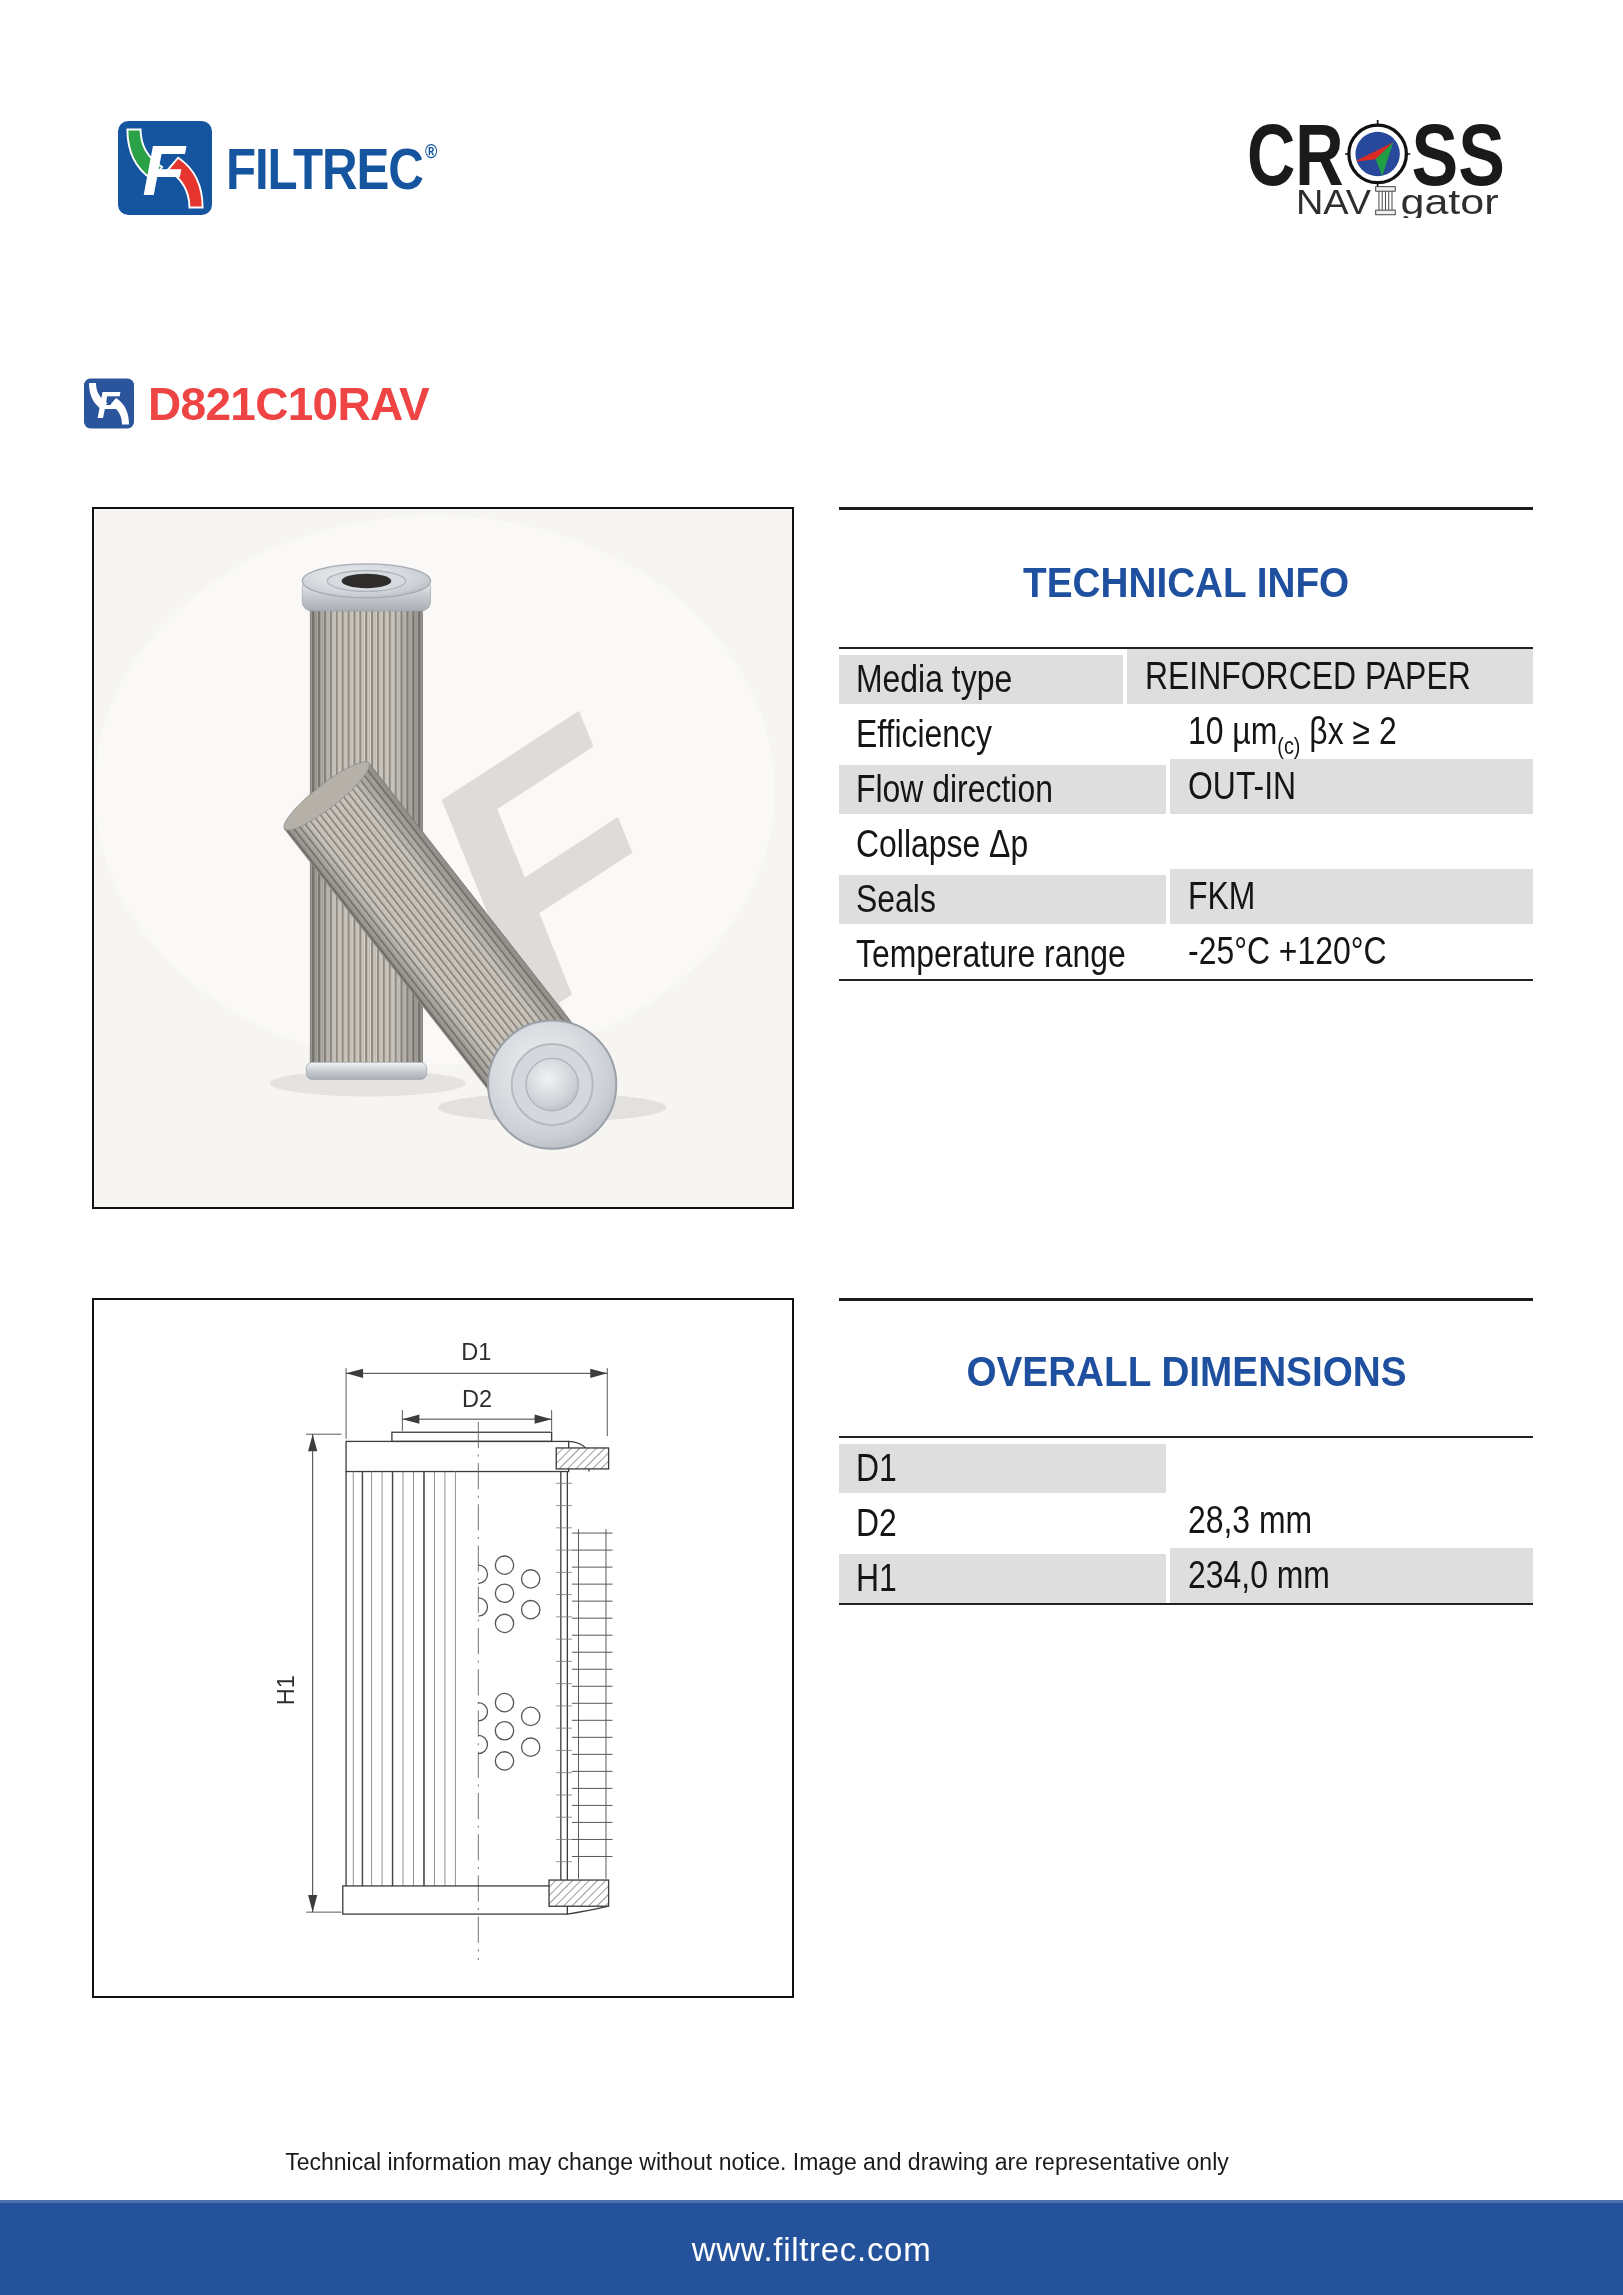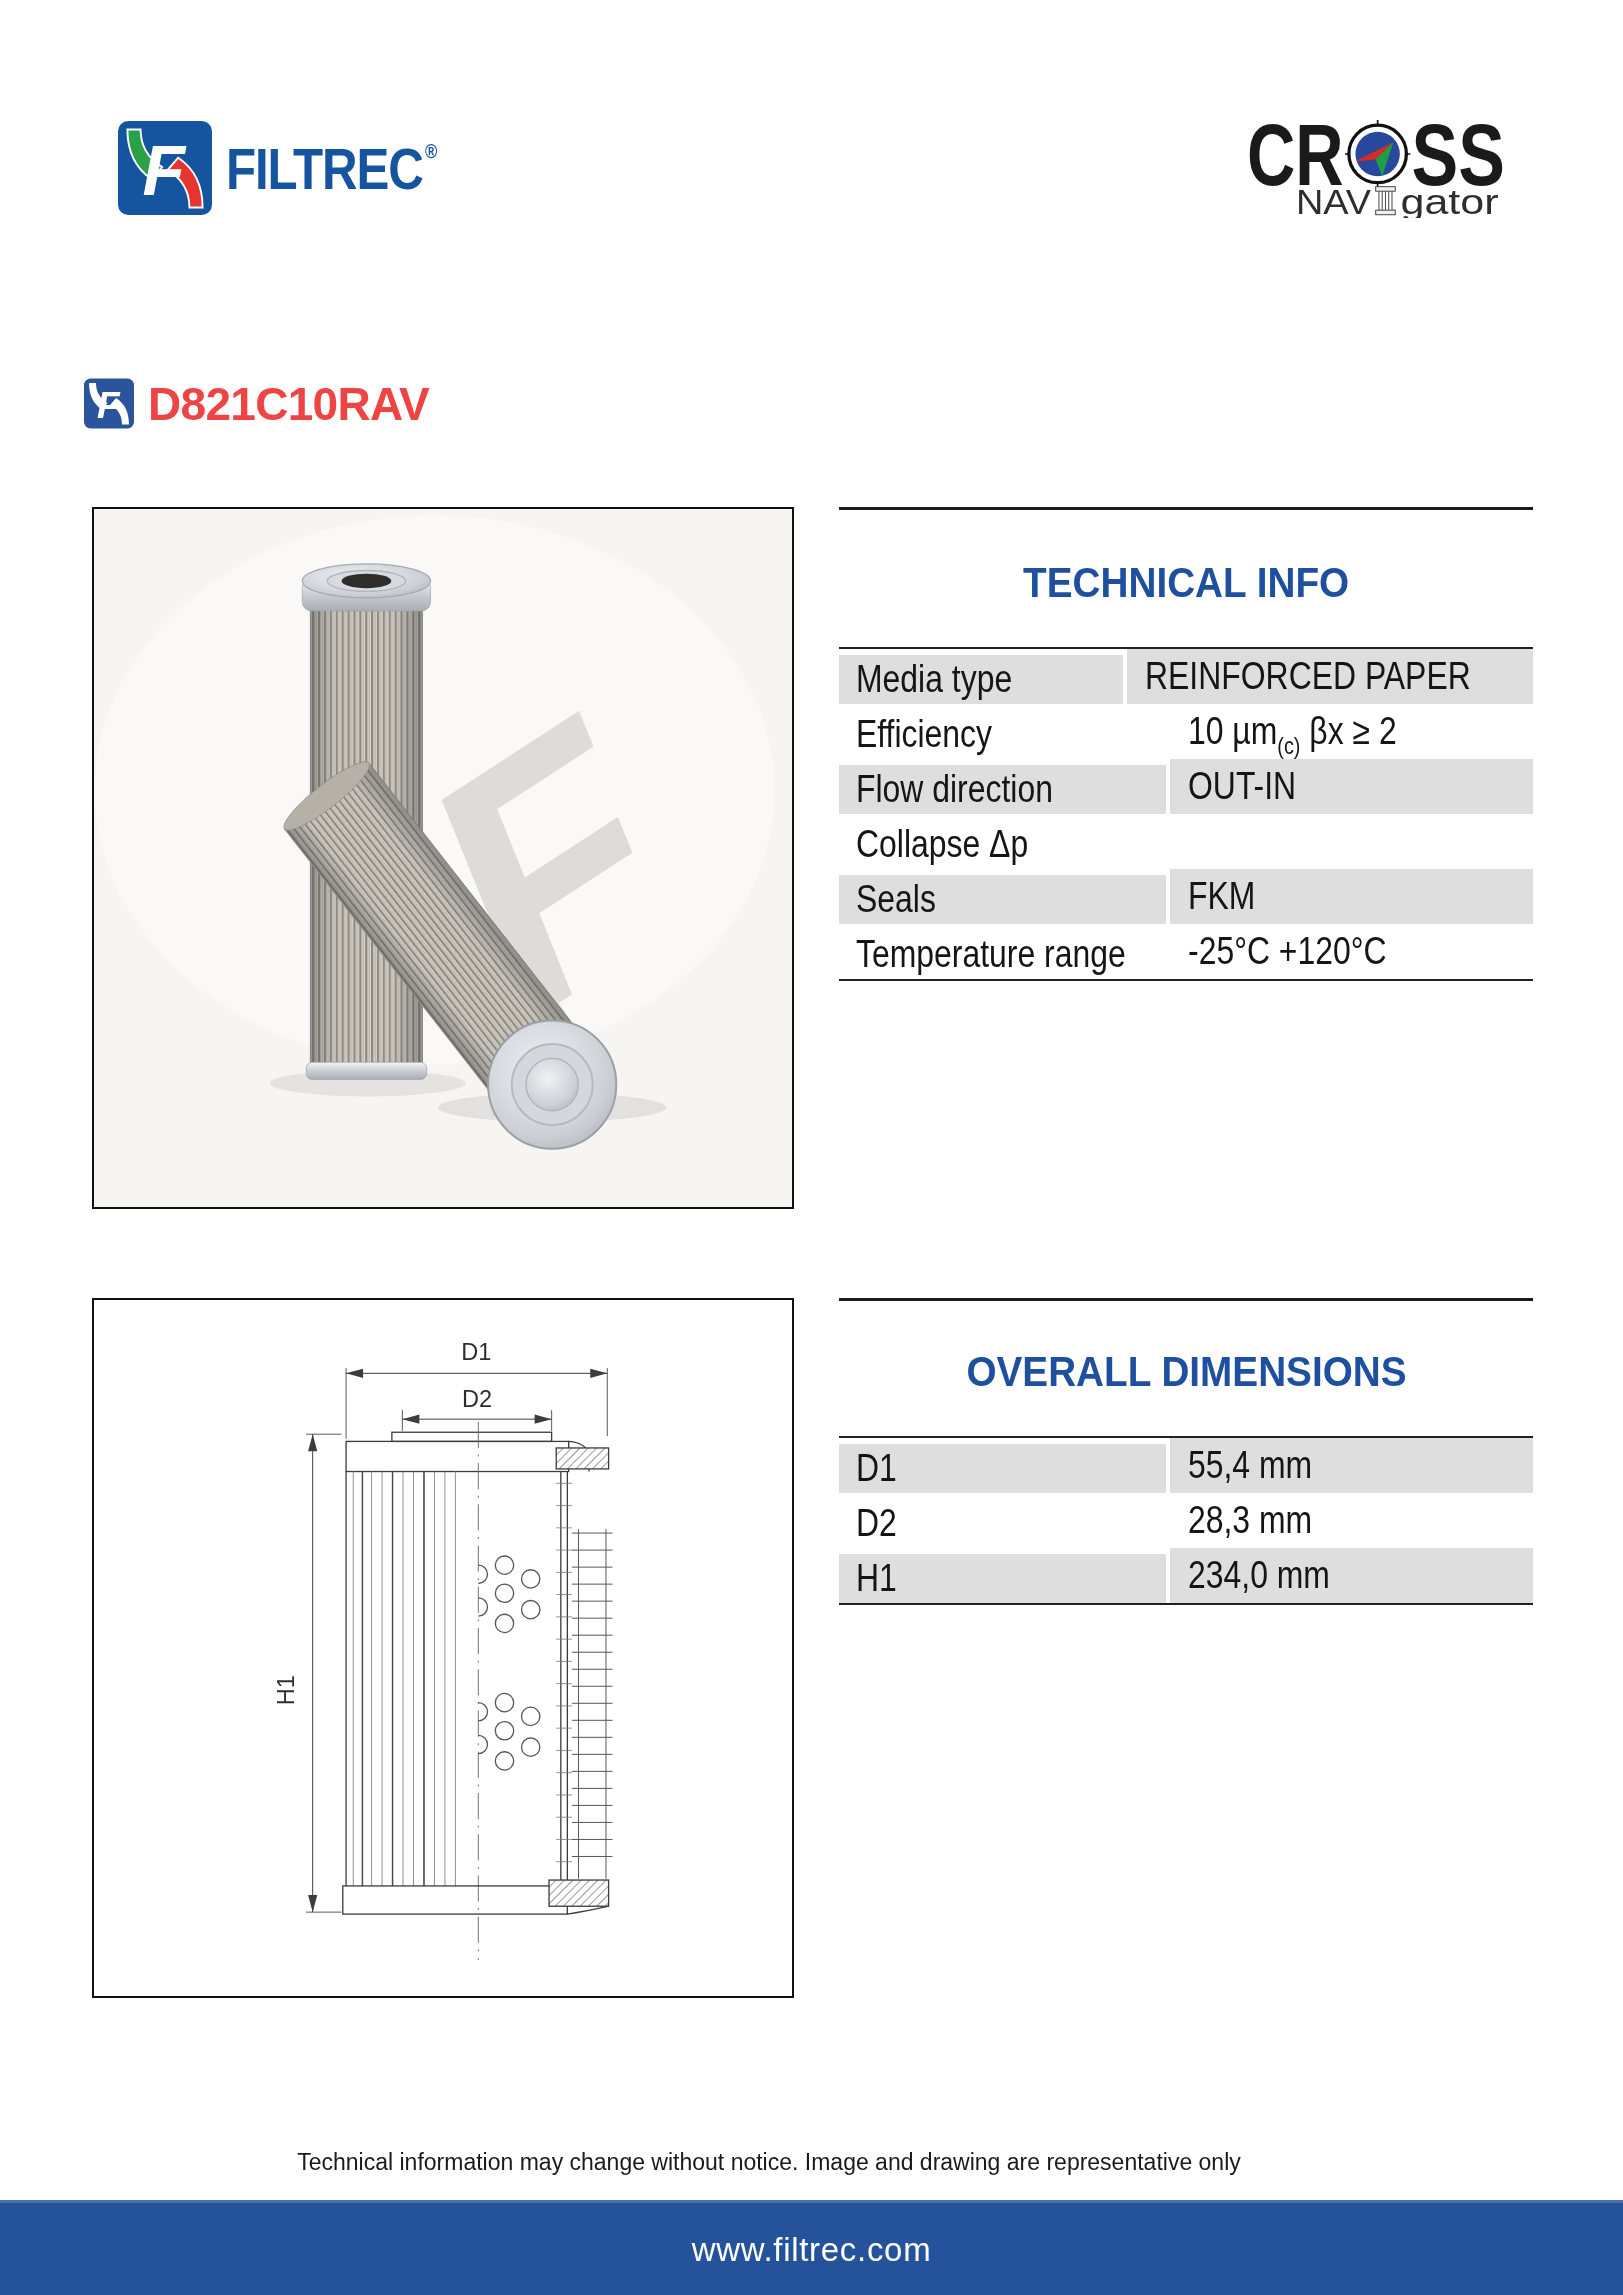--- a/index.html
+++ b/index.html
@@ -52,21 +52,21 @@
                padding-left:17px; box-sizing:border-box;margin-top:6px; }
   .trow .val { flex:1; display:flex; align-items:center; padding-left:18.3px; box-sizing:border-box; }
   .trow.gray .lab, .trow.gray .val { background:#dedede; }
   .trow.white .lab, .trow.white .val { background:#ffffff; }
   .cell-text { font-size:38px; color:#151515; white-space:nowrap;
                display:inline-block; transform:scaleX(.84); transform-origin:0 50%; }
   .sub { font-size:23.6px; position:relative; top:9.8px; }
 
   
   .disclaimer { position:absolute; left:0; top:2149px; width:1514px; text-align:center;
-                font-size:23px; color:#1a1a1a;padding-left:12px; }
+                font-size:23px; color:#1a1a1a; }
   .bottom-bar { position:absolute; left:0; top:2200px; width:1623px; height:96px;
                 background:#24539b; border-top:3.3px solid #4d6fab; box-sizing:border-box;
                 display:flex; align-items:center; justify-content:center; }
   .website { color:#ffffff; font-size:33px; letter-spacing:0.7px; }
 </style>
 </head>
 <body>
 
 <div class="filtrec-logo">
   <svg class="mark" viewBox="0 0 100 100">
@@ -373,23 +373,20 @@
 <div class="col-rule" id="dims-rule"></div>
 <div class="col-heading" id="dims-title">
   <span>OVERALL DIMENSIONS</span>
 </div>
 
 <div class="spec-table" id="dims-table">
   <div class="trow gray">
     <div class="lab">
         <span class="cell-text">D1</span>
       </div>
-    <div class="val">
-        <span class="cell-text">55,4 mm</span>
-      </div>
   </div>
   <div class="trow white">
     <div class="lab">
         <span class="cell-text">D2</span>
       </div>
     <div class="val">
         <span class="cell-text">28,3 mm</span>
       </div>
   </div>
   <div class="trow gray">

